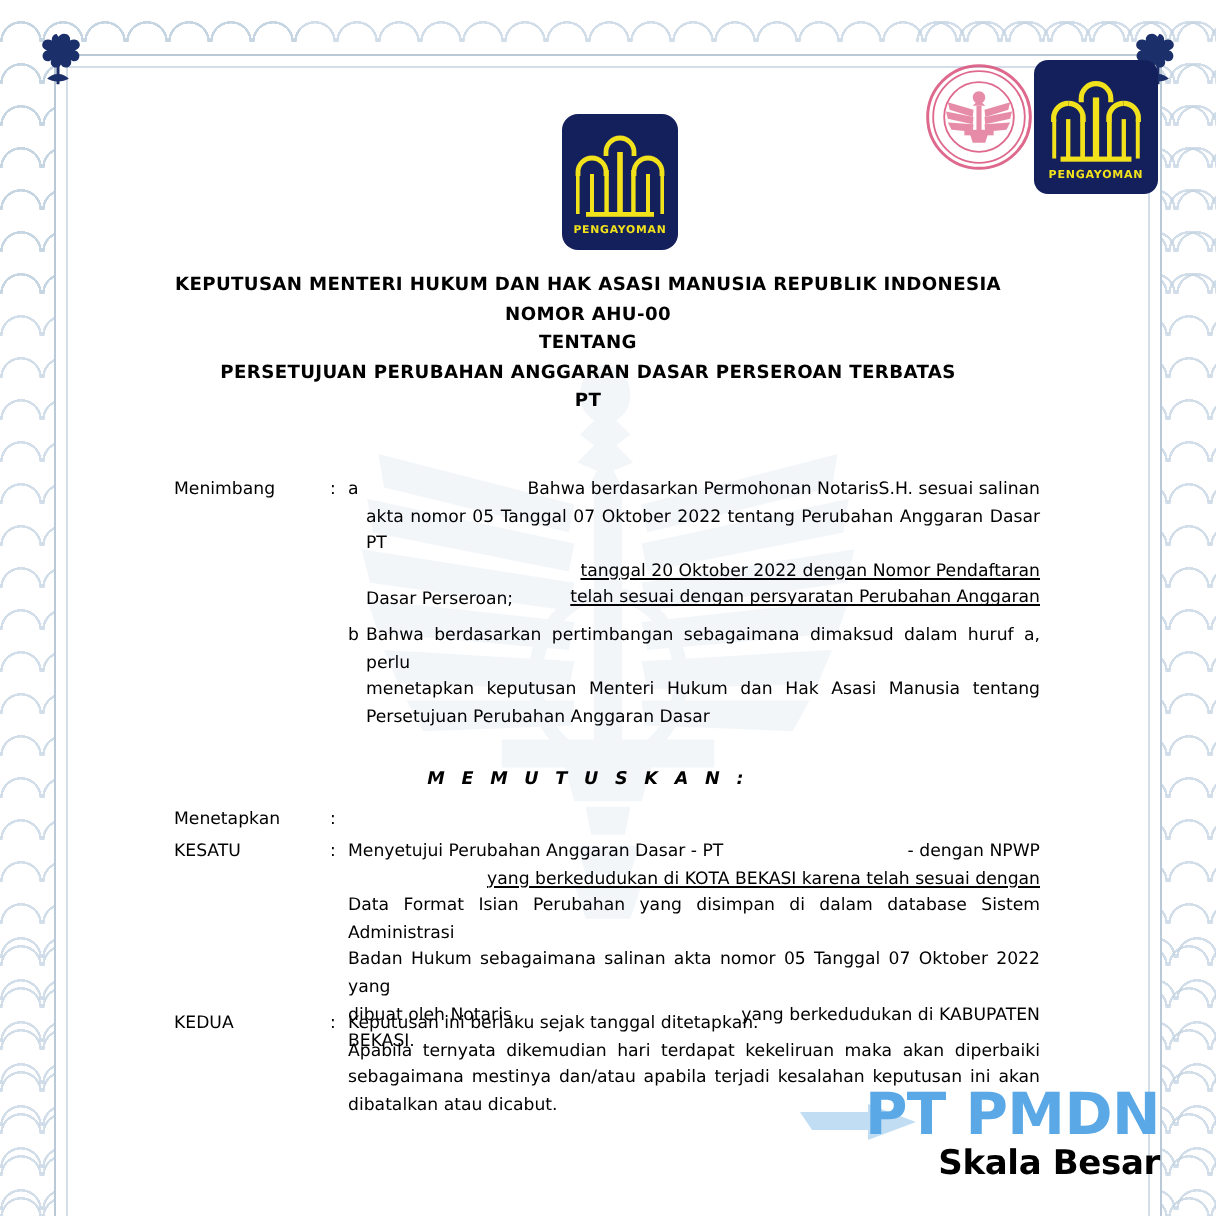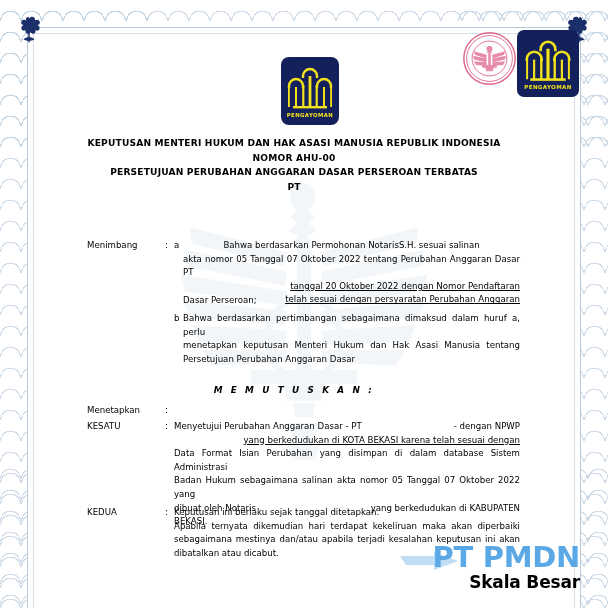--- a/index.html
+++ b/index.html
@@ -233,30 +233,31 @@
       </g>
       <text x="29" y="59.8" fill="#f2e21c" font-size="5.6" font-family="DejaVu Sans, sans-serif" font-weight="bold" text-anchor="middle" letter-spacing=".4">PENGAYOMAN</text>
     </svg>
   </div>
 
   <div class="content">
 
     <div class="title">
       <div>KEPUTUSAN MENTERI HUKUM DAN HAK ASASI MANUSIA REPUBLIK INDONESIA</div>
       <div>NOMOR AHU-00</div>
+      <div>TENTANG</div>
       <div>PERSETUJUAN PERUBAHAN ANGGARAN DASAR PERSEROAN TERBATAS</div>
       <div>PT</div>
     </div>
 
     <div class="row" style="top:239px;">
       <div class="lbl">Menimbang</div>
       <div class="colon">:</div>
       <div class="mark">a</div>
       <div class="body">
-        <div style="display:flex;justify-content:center;">
+        <div style="display:flex;justify-content:flex-end;">
           <span>Bahwa berdasarkan Permohonan Notaris</span>
           <span>S.H. sesuai salinan</span>
         </div>
         <div class="just">akta nomor 05 Tanggal 07 Oktober 2022 tentang Perubahan Anggaran Dasar PT</div>
         <div class="jr">tanggal 20 Oktober 2022 dengan Nomor Pendaftaran</div>
         <div class="jr">telah sesuai dengan persyaratan Perubahan Anggaran</div>
       </div>
     </div>
     <div class="row" style="top:294px;">
       <div class="body">Dasar Perseroan;</div>

